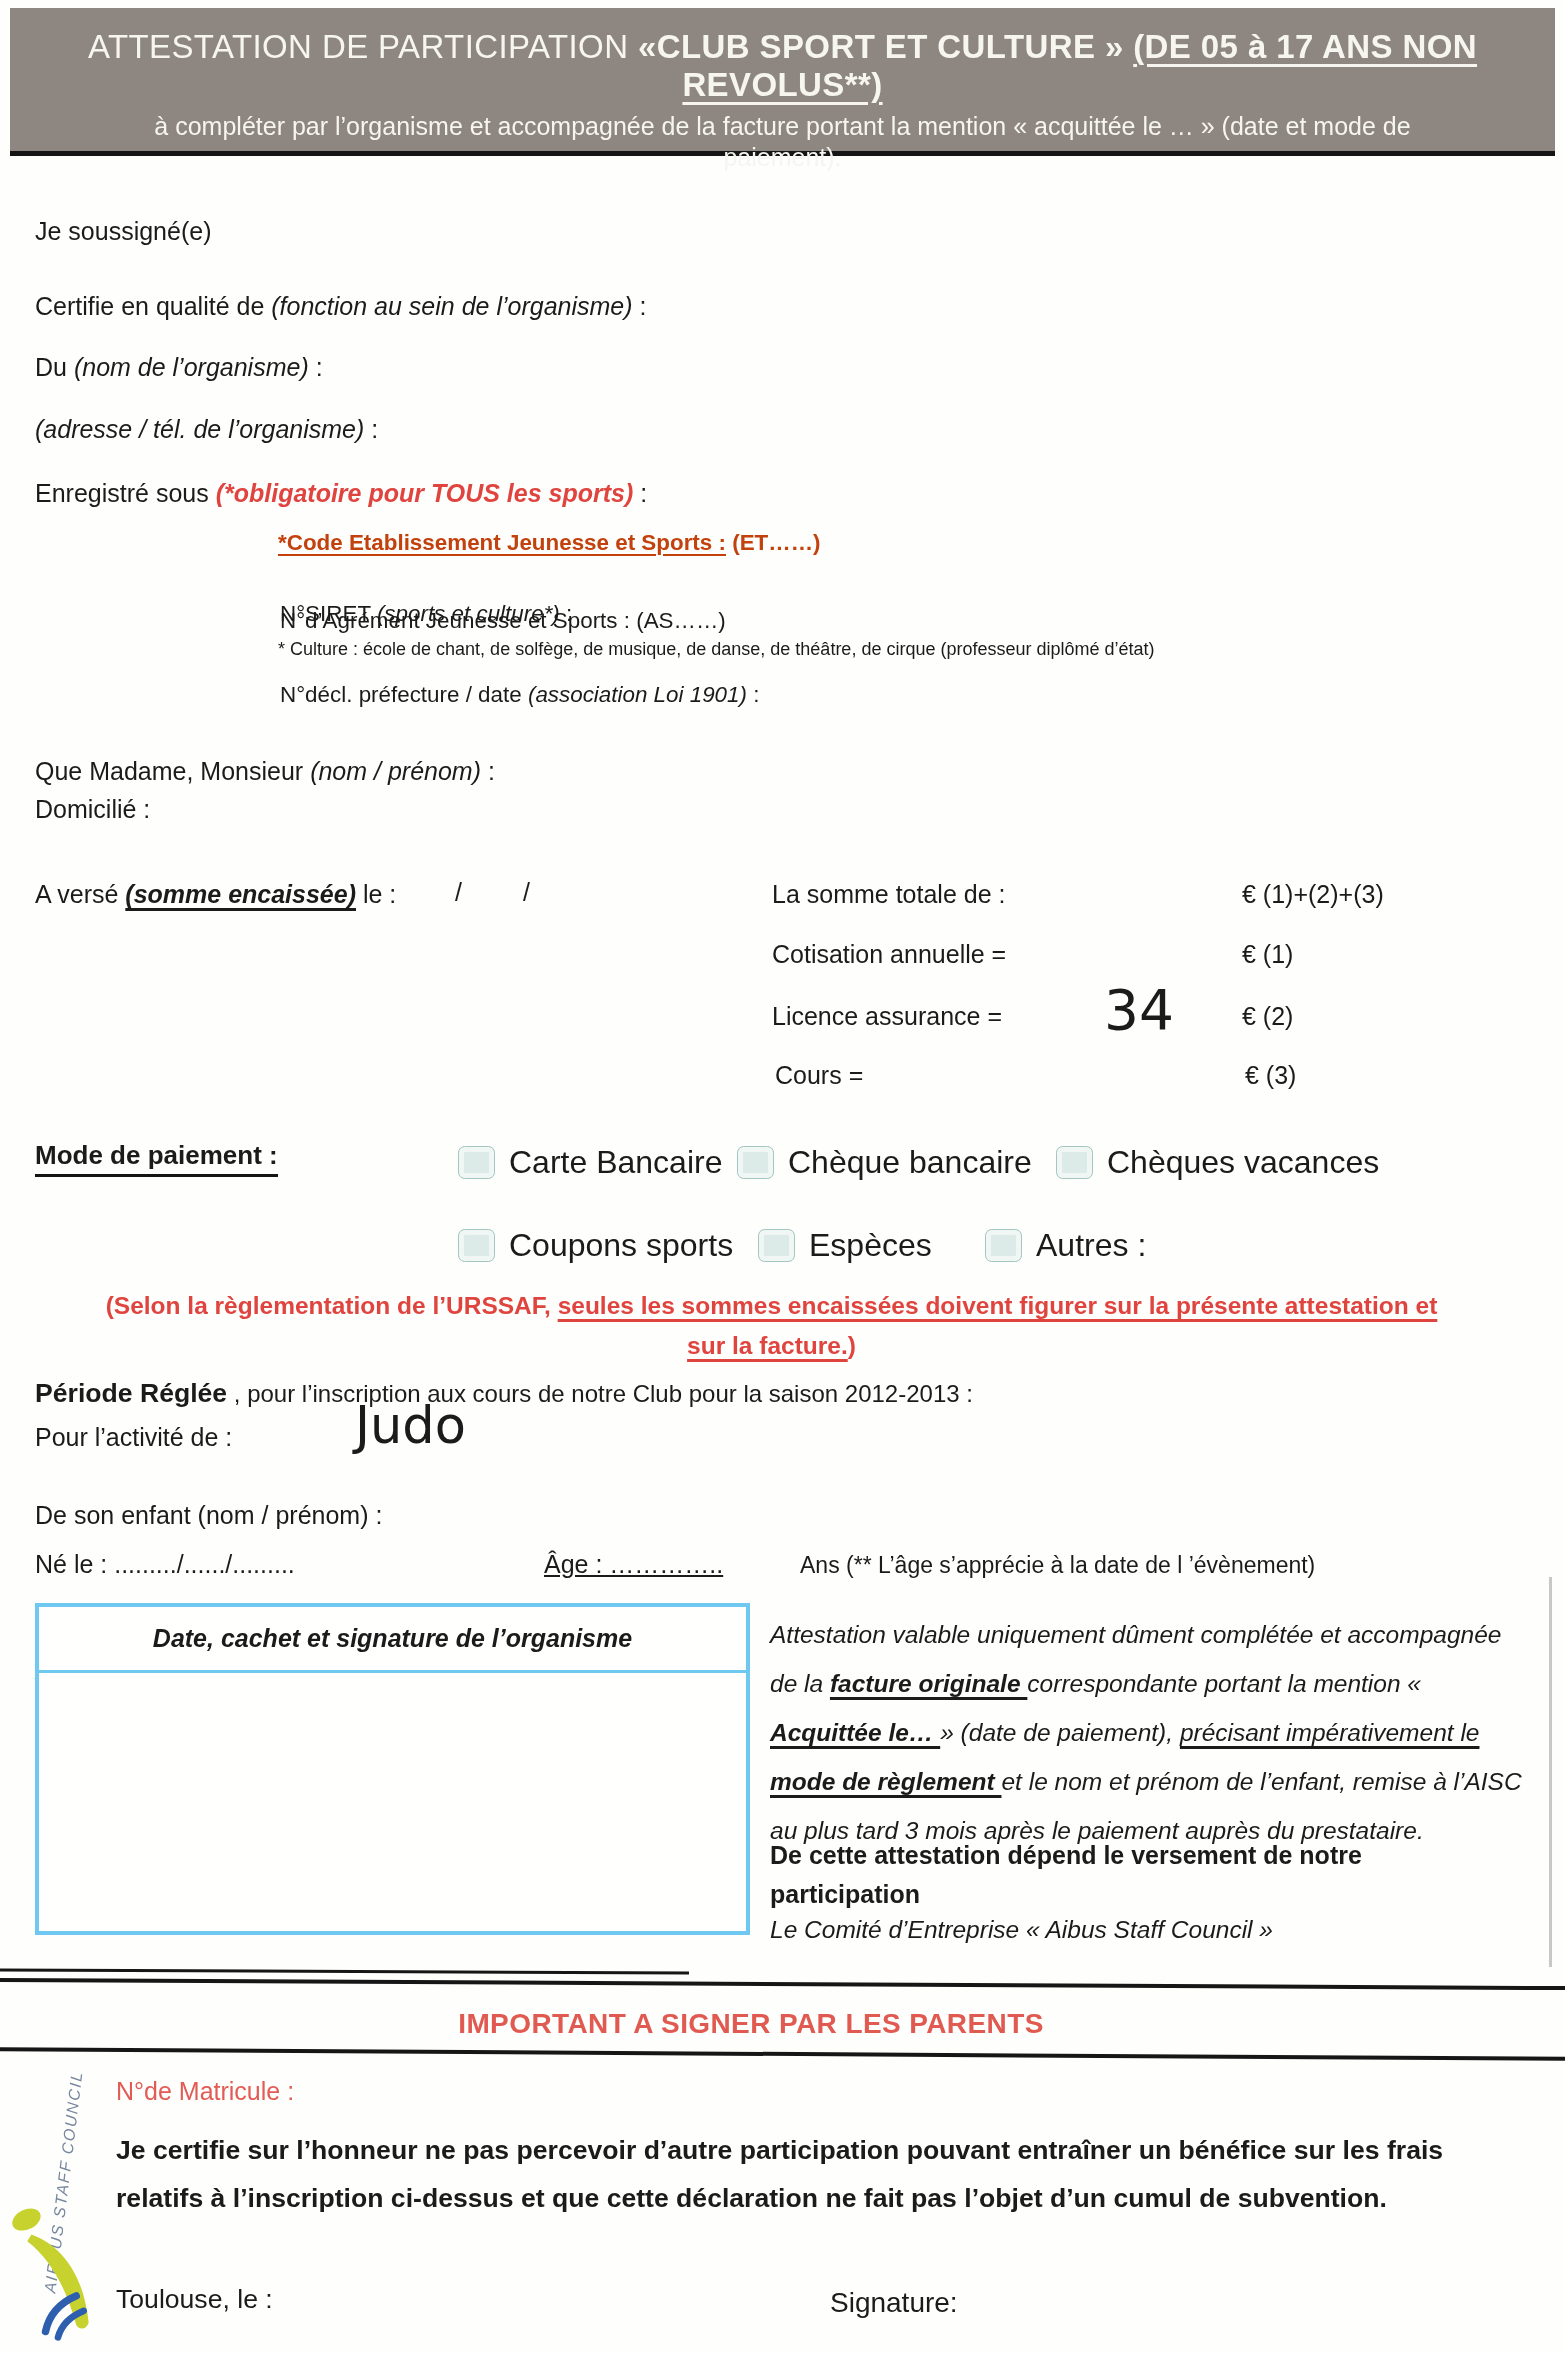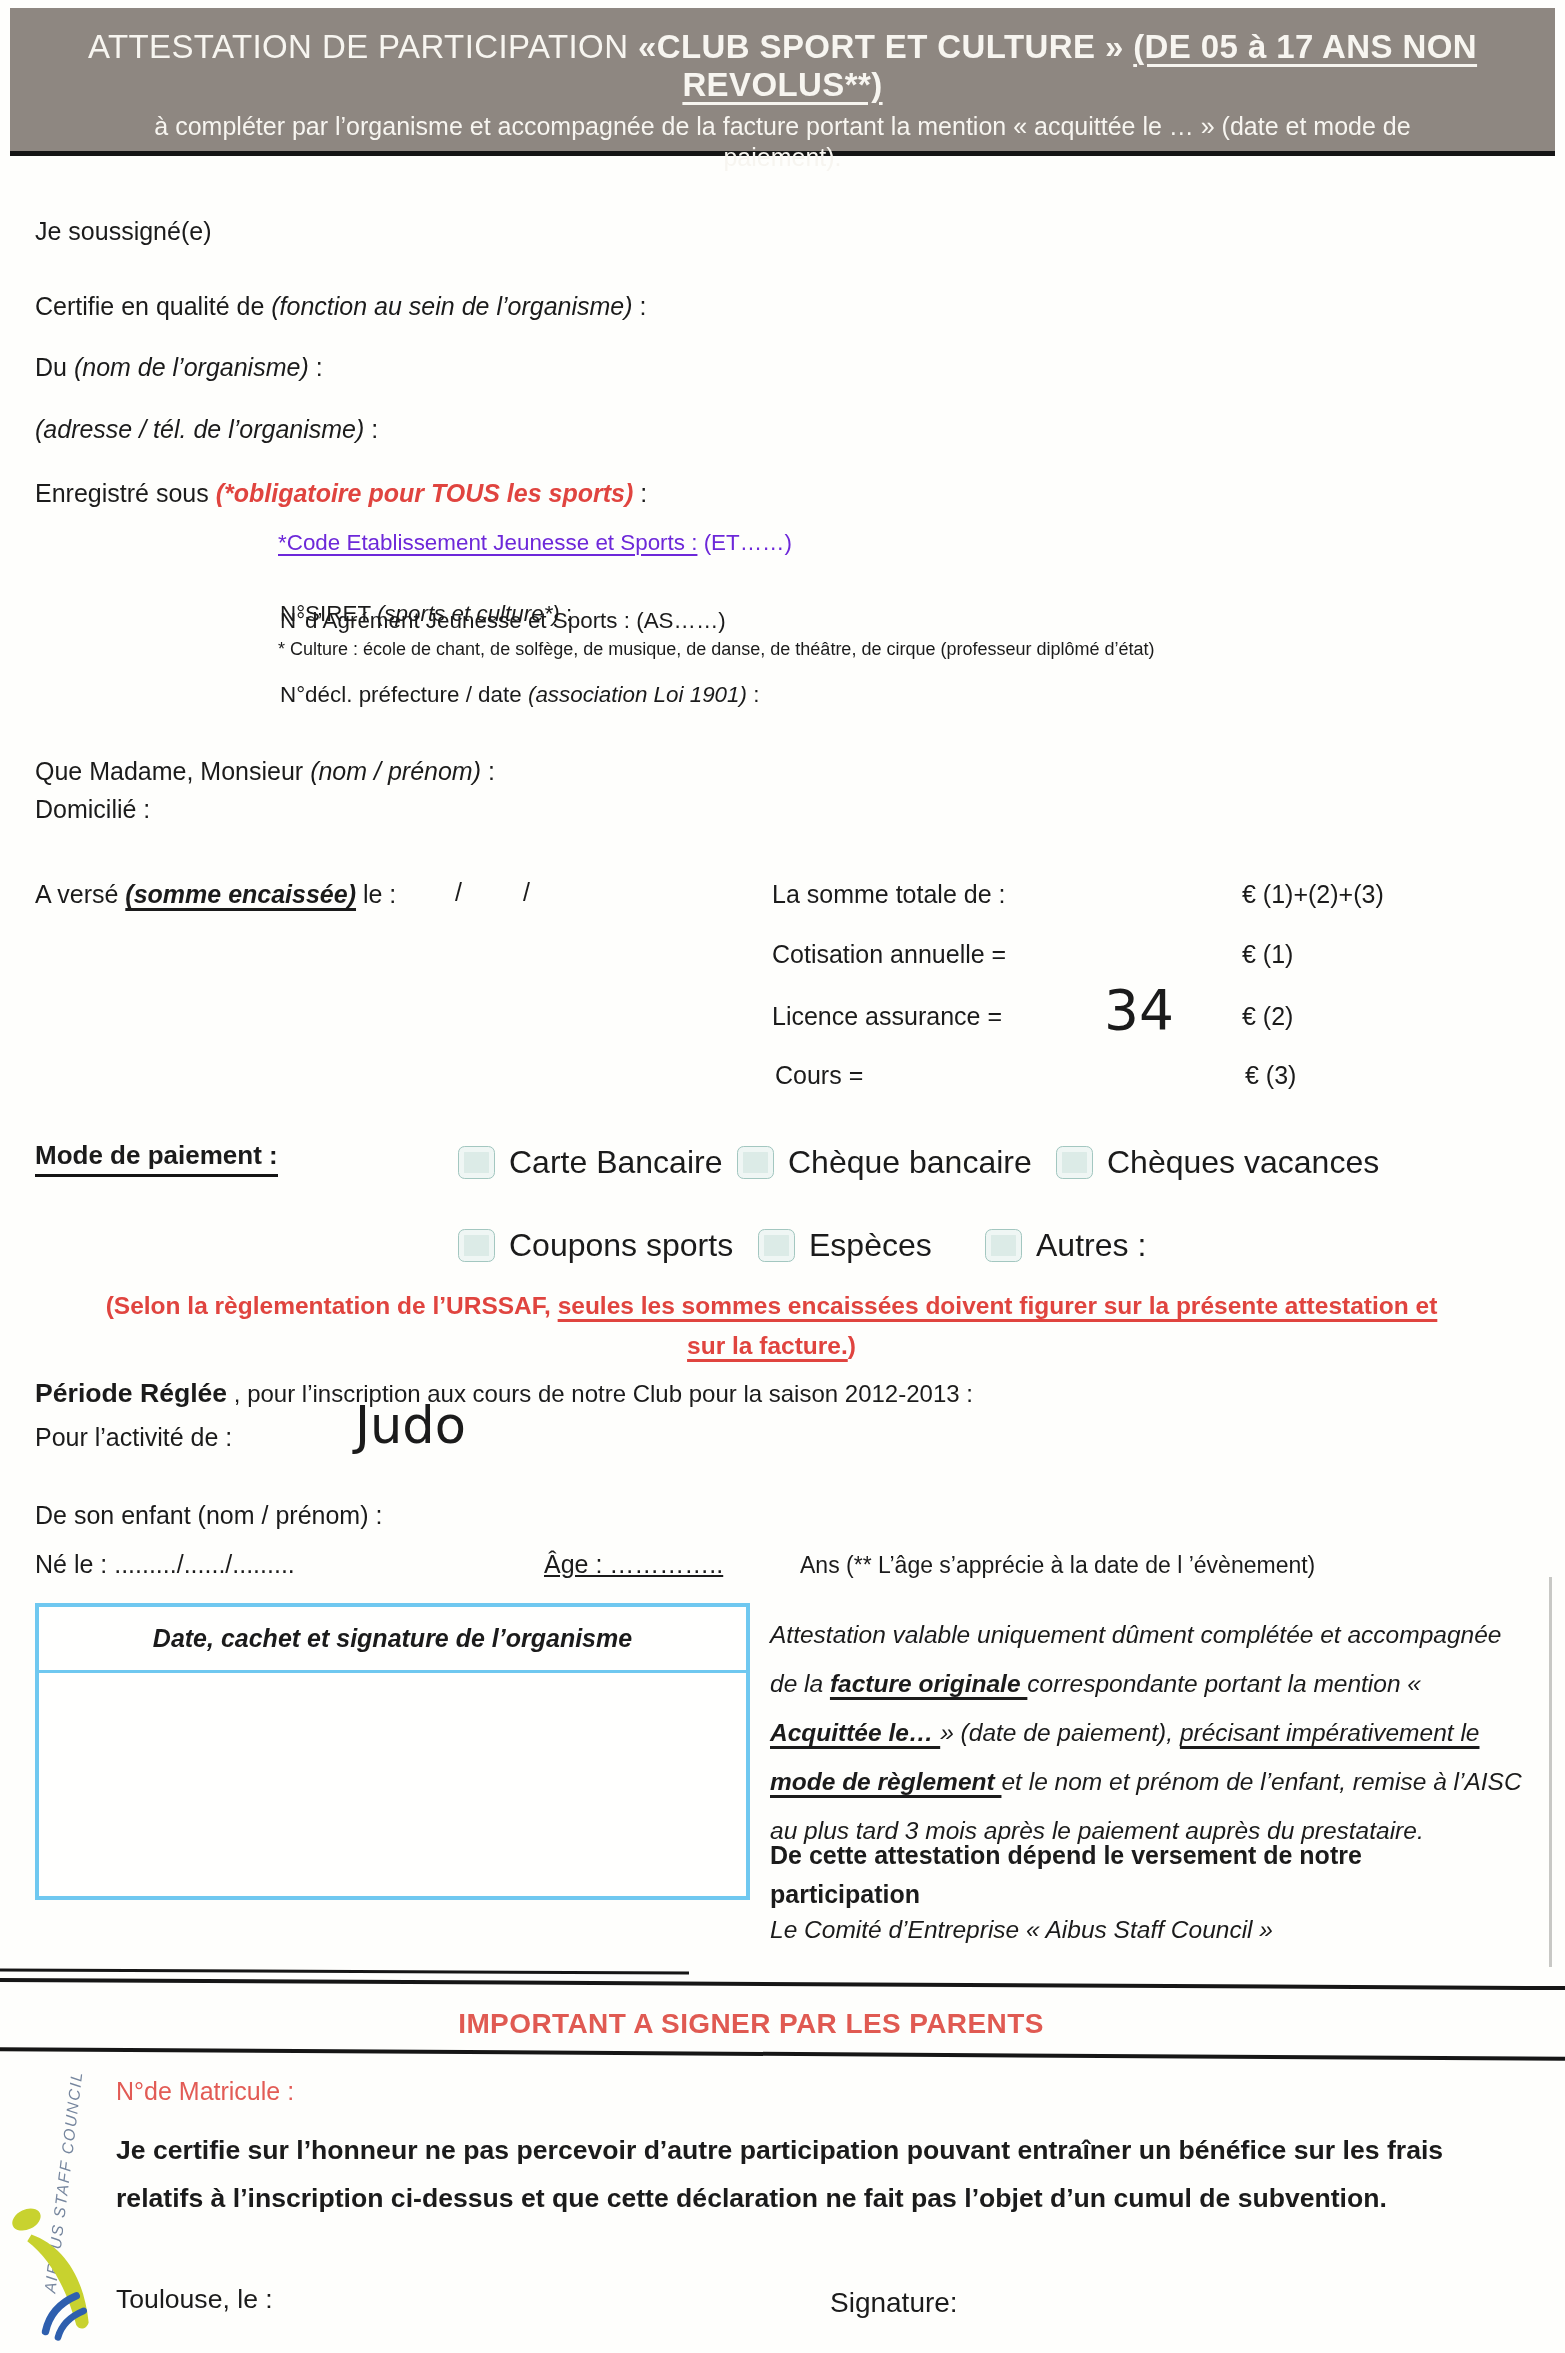--- a/index.html
+++ b/index.html
@@ -9,21 +9,21 @@
     background:#fefefc; color:#1b1b1b; overflow:hidden;
     font-family:"Liberation Sans", sans-serif;
   }
   .abs { position:absolute; white-space:nowrap; }
   .wrap { white-space:normal; }
   .it { font-style:italic; }
   .b  { font-weight:bold; }
   .u  { text-decoration:underline; text-underline-offset:4.1px; text-decoration-thickness:2.1px; }
   .u3 { text-decoration:underline; text-underline-offset:5px; text-decoration-thickness:2.9px; }
   .red  { color:#e0443f; }
-  .redl { color:#6d28d9; }
+  .redl { color:#c2410c;font-weight:bold; }
 
   
   .band {
     position:absolute; left:10px; top:8.3px; width:1545px; height:148px;
     background:#8e8781; border-bottom:5.8px solid #151515;
     color:#f7f5f0; text-align:center;
   }
   .band-title { padding-top:20px; font-size:33px; letter-spacing:0.4px; }
   .band-title .uw { text-decoration:underline; text-underline-offset:5.8px; text-decoration-thickness:3.3px; }
   .band-sub { margin:6.6px auto 0; width:1295px; font-size:25px; line-height:31px; white-space:normal; }
@@ -34,21 +34,21 @@
   
   .cbrow { position:absolute; display:flex; align-items:center; gap:14px; font-size:32px; }
   .cb {
     display:inline-block; width:37px; height:33px; border-radius:6.6px;
     background:#dcebe7; border:1.7px solid #a3c7c0;
     box-shadow: inset 0 0 0 5px rgba(255,255,255,.55);
   }
 
   
   .bluebox {
-    position:absolute; left:35px; top:1603px; width:715px; height:297px;
+    position:absolute; left:35px; top:1603px; width:715px; height:332px;
     border:4.1px solid #6fc8f0; background:#fffffe;
   }
   .bluebox .hd {
     height:66px; border-bottom:3.3px solid #6fc8f0;
     display:flex; align-items:center; justify-content:center;
     font-size:25px; font-weight:bold; font-style:italic;
   }
 
   .note {
     position:absolute; left:770px; top:1610px; width:757px;

